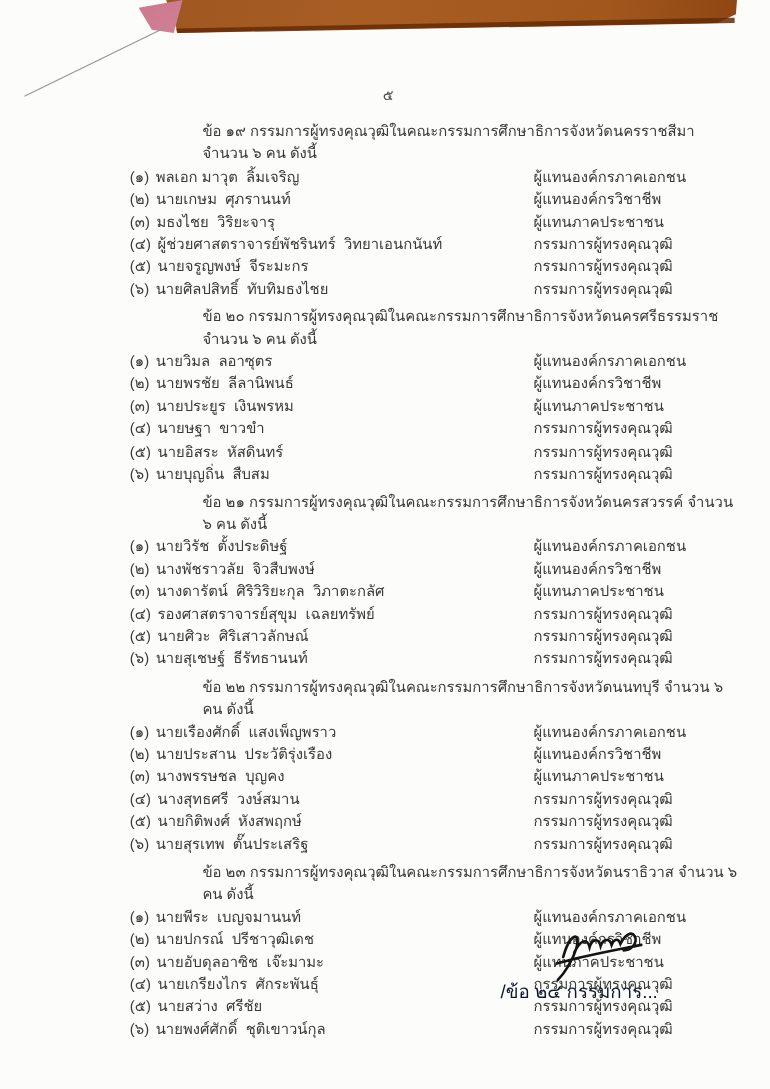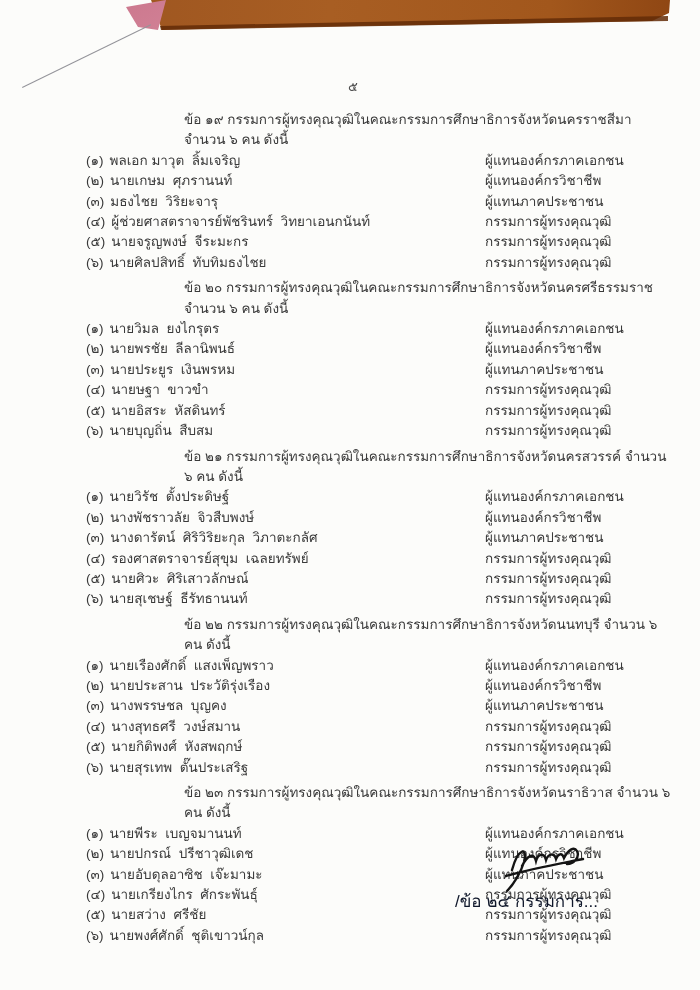--- a/index.html
+++ b/index.html
@@ -32,21 +32,21 @@
   
   .page-number {
     position:absolute; left:348px; top:76px; font-size:13px; color:#4c4c4c;
   }
   .content {
     position:absolute; top:110px; left:0; width:700px;
     color:#3a3a3a; font-size:13.5px;
   }
   .sec { margin-bottom:5px; }
   .sec-h { padding-left:184px; padding-right:26px; line-height:20.4px; white-space:pre-wrap; }
-  .row { position:relative; padding-left:86px; line-height:20.4px; white-space:pre; }
+  .row { position:relative; padding-left:118px; line-height:20.4px; white-space:pre; }
   .row .num { margin-right:6px; }
   .row .rl { position:absolute; left:485px; top:0; }
   
   .signature { position:absolute; left:496px; top:838px; }
   .signature path { fill:none; stroke:#141414; stroke-width:2.4; stroke-linecap:round; }
   .continuation {
     position:absolute; left:455px; top:887px; font-size:17px; color:#0f172a;
   }
   .watermark {
     position:absolute; left:487px; top:951px; width:205px;
@@ -70,21 +70,21 @@
         <div class="sec-h">ข้อ ๑๙ กรรมการผู้ทรงคุณวุฒิในคณะกรรมการศึกษาธิการจังหวัดนครราชสีมา จำนวน ๖ คน ดังนี้</div>
         <div class="row"><span class="num">(๑)</span><span class="nm">พลเอก มาวุต  ลิ้มเจริญ</span><span class="rl">ผู้แทนองค์กรภาคเอกชน</span></div>
         <div class="row"><span class="num">(๒)</span><span class="nm">นายเกษม  ศุภรานนท์</span><span class="rl">ผู้แทนองค์กรวิชาชีพ</span></div>
         <div class="row"><span class="num">(๓)</span><span class="nm">มธงไชย  วิริยะจารุ</span><span class="rl">ผู้แทนภาคประชาชน</span></div>
         <div class="row"><span class="num">(๔)</span><span class="nm">ผู้ช่วยศาสตราจารย์พัชรินทร์  วิทยาเอนกนันท์</span><span class="rl">กรรมการผู้ทรงคุณวุฒิ</span></div>
         <div class="row"><span class="num">(๕)</span><span class="nm">นายจรูญพงษ์  จีระมะกร</span><span class="rl">กรรมการผู้ทรงคุณวุฒิ</span></div>
         <div class="row"><span class="num">(๖)</span><span class="nm">นายศิลปสิทธิ์  ทับทิมธงไชย</span><span class="rl">กรรมการผู้ทรงคุณวุฒิ</span></div>
       </section>
       <section class="sec">
         <div class="sec-h">ข้อ ๒๐ กรรมการผู้ทรงคุณวุฒิในคณะกรรมการศึกษาธิการจังหวัดนครศรีธรรมราช จำนวน ๖ คน ดังนี้</div>
-        <div class="row"><span class="num">(๑)</span><span class="nm">นายวิมล  ยงไกรุตร</span><span class="rl">ผู้แทนองค์กรภาคเอกชน</span></div>
+        <div class="row"><span class="num">(๑)</span><span class="nm">นายวิมล  ลอาซุตร</span><span class="rl">ผู้แทนองค์กรภาคเอกชน</span></div>
         <div class="row"><span class="num">(๒)</span><span class="nm">นายพรชัย  ลีลานิพนธ์</span><span class="rl">ผู้แทนองค์กรวิชาชีพ</span></div>
         <div class="row"><span class="num">(๓)</span><span class="nm">นายประยูร  เงินพรหม</span><span class="rl">ผู้แทนภาคประชาชน</span></div>
         <div class="row"><span class="num">(๔)</span><span class="nm">นายษฐา  ขาวขำ</span><span class="rl">กรรมการผู้ทรงคุณวุฒิ</span></div>
         <div class="row"><span class="num">(๕)</span><span class="nm">นายอิสระ  หัสดินทร์</span><span class="rl">กรรมการผู้ทรงคุณวุฒิ</span></div>
         <div class="row"><span class="num">(๖)</span><span class="nm">นายบุญถิ่น  สืบสม</span><span class="rl">กรรมการผู้ทรงคุณวุฒิ</span></div>
       </section>
       <section class="sec">
         <div class="sec-h">ข้อ ๒๑ กรรมการผู้ทรงคุณวุฒิในคณะกรรมการศึกษาธิการจังหวัดนครสวรรค์ จำนวน ๖ คน ดังนี้</div>
         <div class="row"><span class="num">(๑)</span><span class="nm">นายวิรัช  ตั้งประดิษฐ์</span><span class="rl">ผู้แทนองค์กรภาคเอกชน</span></div>
         <div class="row"><span class="num">(๒)</span><span class="nm">นางพัชราวลัย  จิวสืบพงษ์</span><span class="rl">ผู้แทนองค์กรวิชาชีพ</span></div>

